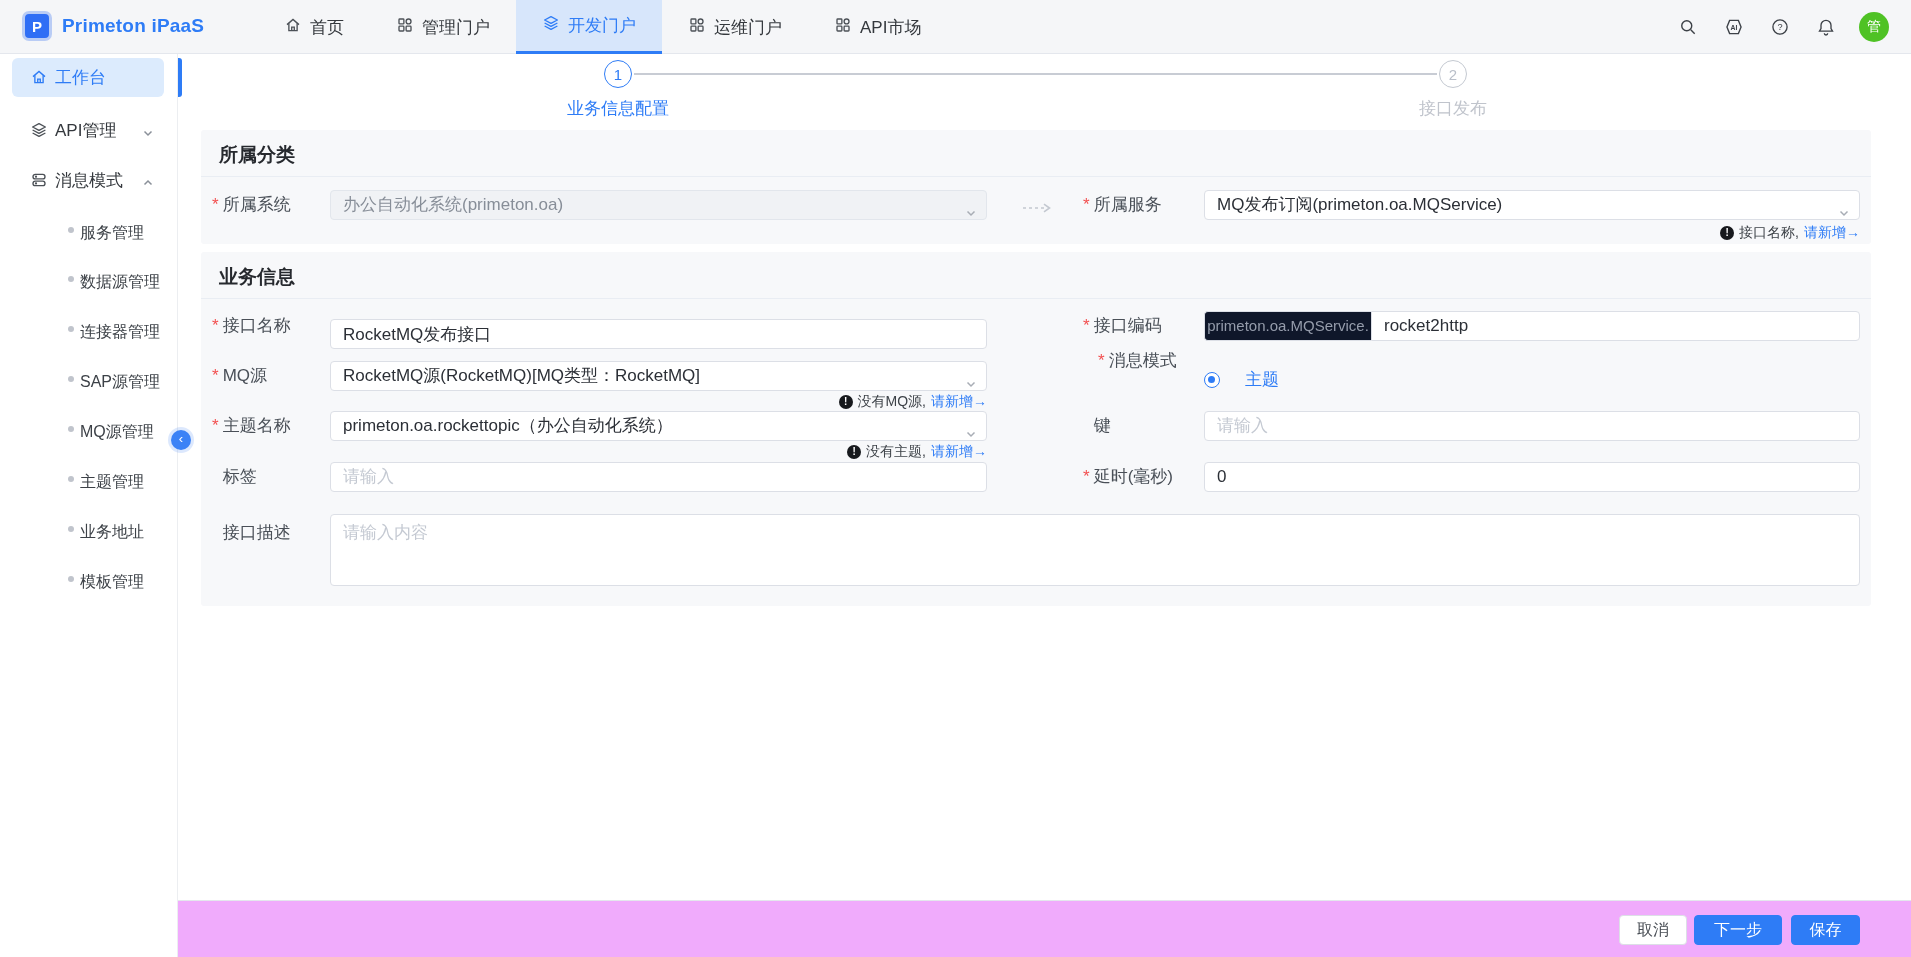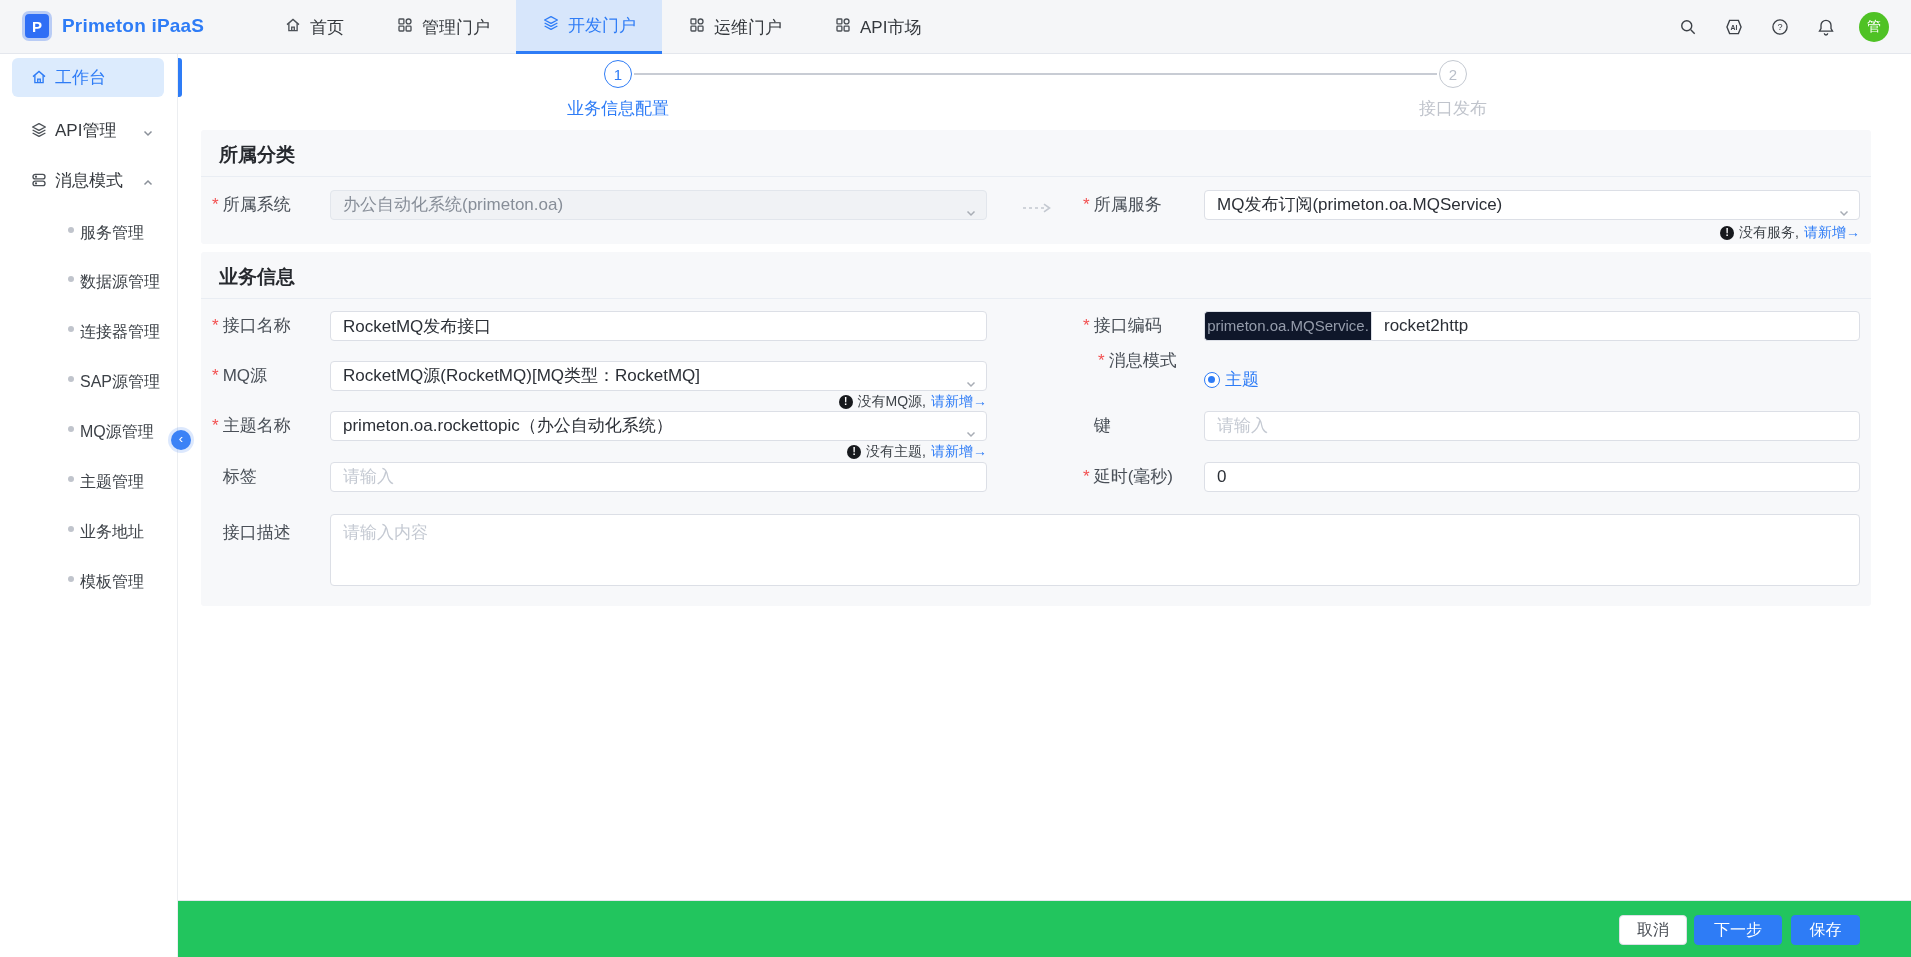--- a/index.html
+++ b/index.html
@@ -87,29 +87,29 @@
     border-radius:4px 0 0 4px; color:#959cab; font-size:15px; line-height:28px; text-align:center; white-space:nowrap; overflow:hidden; }
   .code-input { flex:1; height:30px; border:1px solid #dcdfe6; border-radius:0 4px 4px 0;
     font-size:17px; padding:0 12px; color:#2b2f36; outline:none; }
 
   .hint { position:absolute; height:18px; font-size:14px; color:#3c4147; display:flex; align-items:center; gap:5px; white-space:nowrap; }
   .hint-ico { display:inline-block; width:14px; height:14px; border-radius:50%; background:#17191d; color:#fff;
     font-size:10px; line-height:14px; text-align:center; font-weight:bold; }
   .hint-ico::before { content:"!"; }
   .hint a { color:#2e7cf6; text-decoration:none; cursor:pointer; }
 
-  .radio-wrap { position:absolute; left:1003px; display:flex; align-items:center; gap:5px; cursor:pointer; }
+  .radio-wrap { position:absolute; left:1003px; display:flex; align-items:center; gap:25px; cursor:pointer; }
   .radio { width:16px; height:16px; border-radius:50%; border:1.5px solid #2e7cf6; background:#fff; position:relative; }
   .radio::after { content:""; position:absolute; left:3px; top:3px; width:7px; height:7px; border-radius:50%; background:#2e7cf6; }
   .radio-label { color:#2e7cf6; font-size:17px; }
 
   .arrow-sep { position:absolute; left:820px; top:69px; }
 
   
-  .footer { position:absolute; left:178px; bottom:0; width:1733px; height:57px; background:#22c55e;
+  .footer { position:absolute; left:178px; bottom:0; width:1733px; height:57px; background:#f0abfc;
     border-top:1px solid #e4e7ed; z-index:15; }
   .btn { position:absolute; top:14px; height:30px; border-radius:4px; font-size:16px;
     display:flex; align-items:center; justify-content:center; cursor:pointer; }
   .btn-plain { left:1441px; width:68px; background:#fff; border:1px solid #dcdfe6; color:#4a4f56; }
   .btn-primary { background:#2e7cf6; border:1px solid #2e7cf6; color:#fff; }
   .btn-next { left:1516px; width:88px; }
   .btn-save { left:1613px; width:69px; }
 </style>
 </head>
 <body>
@@ -298,33 +298,33 @@
       <span class="star">*</span><span>所属服务</span>
     </div>
     <div class="ctrl ctrl-r select" style="top:60px;">
       <span>MQ发布订阅(primeton.oa.MQService)</span>
       <span class="chev"><svg width="12" height="12" viewBox="0 0 12 12" fill="none" stroke="#a8adb5" stroke-width="1.5">
             <path d="M2.5 4.5 6 8l3.5-3.5"></path>
           </svg></span>
     </div>
     <div class="hint" style="top:94px; right:11px;">
       <span class="hint-ico"></span>
-      <span>没有服务,</span>
+      <span>接口名称,</span>
         <a>请新增→</a>
     </div>
   </div>
 
   <div class="panel panel-2">
     <div class="section-title">业务信息</div>
     <div class="title-divider"></div>
 
     <div class="f-label lab-l" style="top:59px;">
       <span class="star">*</span><span>接口名称</span>
     </div>
-    <input class="ctrl ctrl-l" style="top: 59px;" value="RocketMQ发布接口">
+    <input class="ctrl ctrl-l" style="top: 67px;" value="RocketMQ发布接口">
 
     <div class="f-label lab-r" style="top:59px;">
       <span class="star">*</span><span>接口编码</span>
     </div>
     <div class="code-group" style="top:59px;">
       <div class="code-prefix">primeton.oa.MQService.</div>
       <input class="code-input" value="rocket2http" style="">
     </div>
 
     <div class="f-label lab-l" style="top:109px;">

